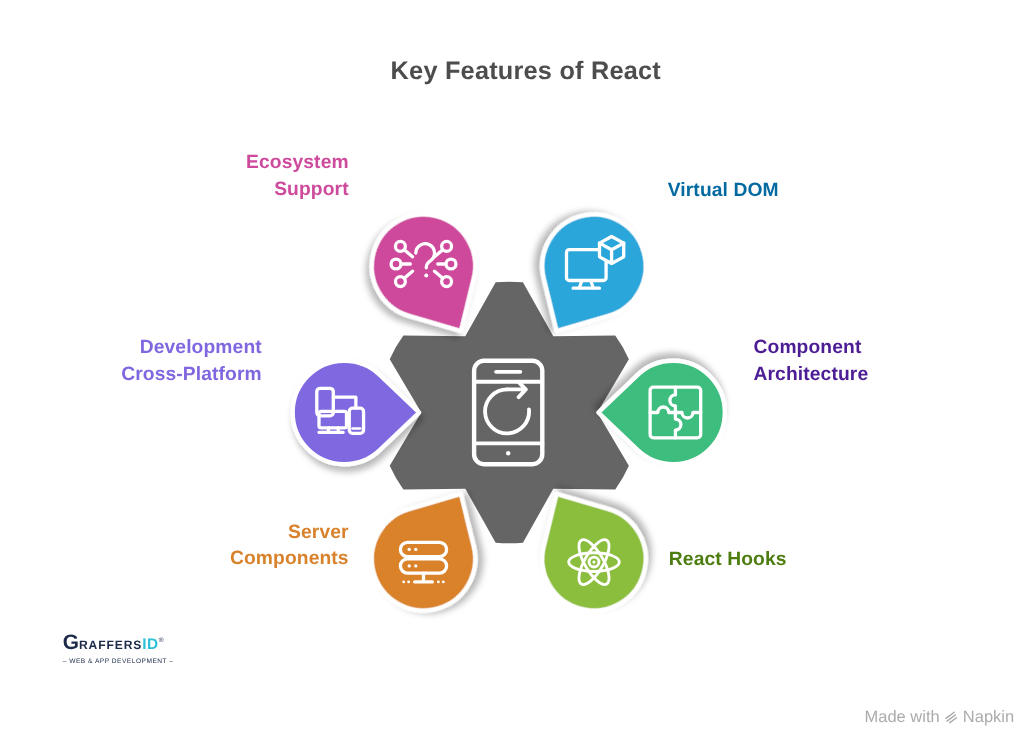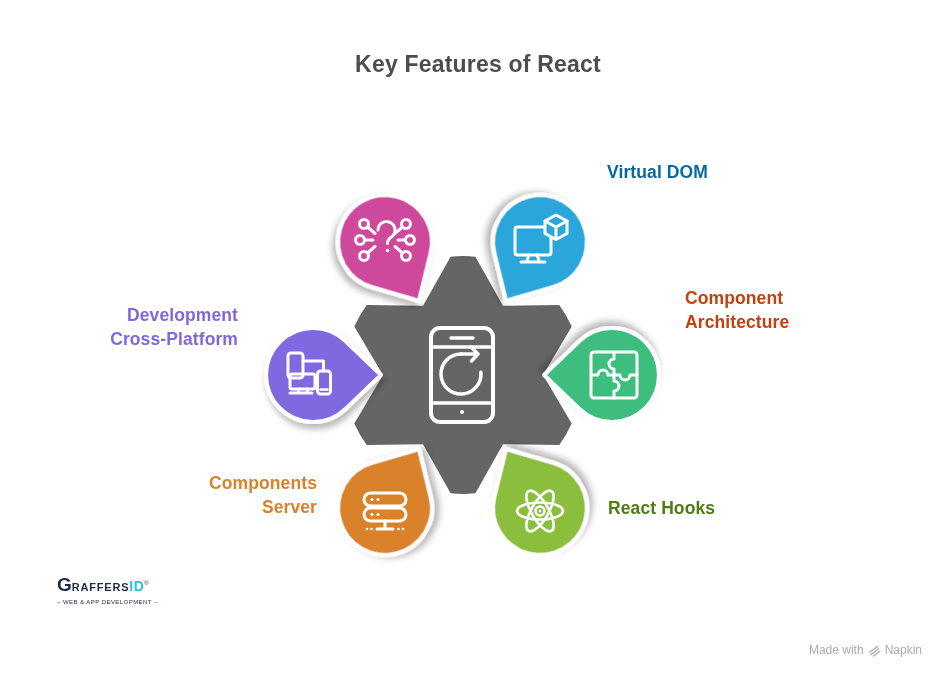--- a/index.html
+++ b/index.html
@@ -11,21 +11,21 @@
   .feature-label{position:absolute;font-size:17.5px;font-weight:700;line-height:24px;letter-spacing:.1px;}
   .align-right{text-align:right;}
   .logo{position:absolute;left:57px;top:576px;color:#1c2b4a;}
   .logo-row{display:flex;align-items:baseline;line-height:18px;}
   .logo-g{font-size:19px;font-weight:800;}
   .logo-rest{font-size:11px;font-weight:800;letter-spacing:.8px;}
   .logo-id{font-size:14px;font-weight:700;letter-spacing:.5px;}
   .logo-reg{font-size:6px;vertical-align:super;position:relative;top:-6px;}
   .logo-tagline{font-size:6px;letter-spacing:.45px;text-align:center;margin-top:1px;white-space:nowrap;}
   .credit{position:absolute;right:14px;top:643px;display:flex;align-items:center;gap:4px;
-          color:#ababab;font-size:12px;}
+          color:#ababab;font-size:15px;}
 </style>
 </head>
 <body>
 
 <div class="stage">
 
   <div class="title">Key Features of React</div>
 
   <svg class="diagram" width="936" height="679" viewBox="0 0 936 679">
     <defs>
@@ -128,37 +128,41 @@
         <rect x="-22" y="-21" width="15" height="25" rx="3"></rect>
         <path d="M -7 -13 H 13.5 V -3"></path>
         <rect x="-20" y="0" width="25" height="15" rx="2"></rect>
         <path d="M -11 15 L -12 19 M -3 15 L -2 19 M -20 19 H 2"></path>
         <rect x="7.5" y="-3" width="13" height="23" rx="3"></rect>
         <path d="M 10.5 15.5 H 17.5" stroke-width="2.4"></path>
       </g>
     </g>
   </svg>
 
+  <div class="feature-label align-right" style="right: 619px; top: 135px; color: rgb(206, 74, 156);">
+    <div>Ecosystem</div>
+    <div>Support</div>
+  </div>
 
   <div class="feature-label" style="left: 607px; top: 160px; color: #0369a1;">
     <div>Virtual DOM</div>
   </div>
 
-  <div class="feature-label" style="left: 685px; top: 286px; color: #c2410c;">
+  <div class="feature-label" style="left: 685px; top: 303px; color: #4c1d95;">
     <div>Component</div>
     <div>Architecture</div>
   </div>
 
   <div class="feature-label" style="left: 608px; top: 496px; color: #4d7c0f;">
     <div>React Hooks</div>
   </div>
 
   <div class="feature-label align-right" style="right: 619px; top: 471px; color: rgb(217, 130, 44);">
+    <div>Server</div>
     <div>Components</div>
-    <div>Server</div>
   </div>
 
   <div class="feature-label align-right" style="right: 698px; top: 303px; color: rgb(128, 103, 224);">
     <div>Development</div>
     <div>Cross-Platform</div>
   </div>
 
   <div class="logo" style="color: rgb(28, 43, 74);">
     <div class="logo-row">
       <span class="logo-g">G</span>

